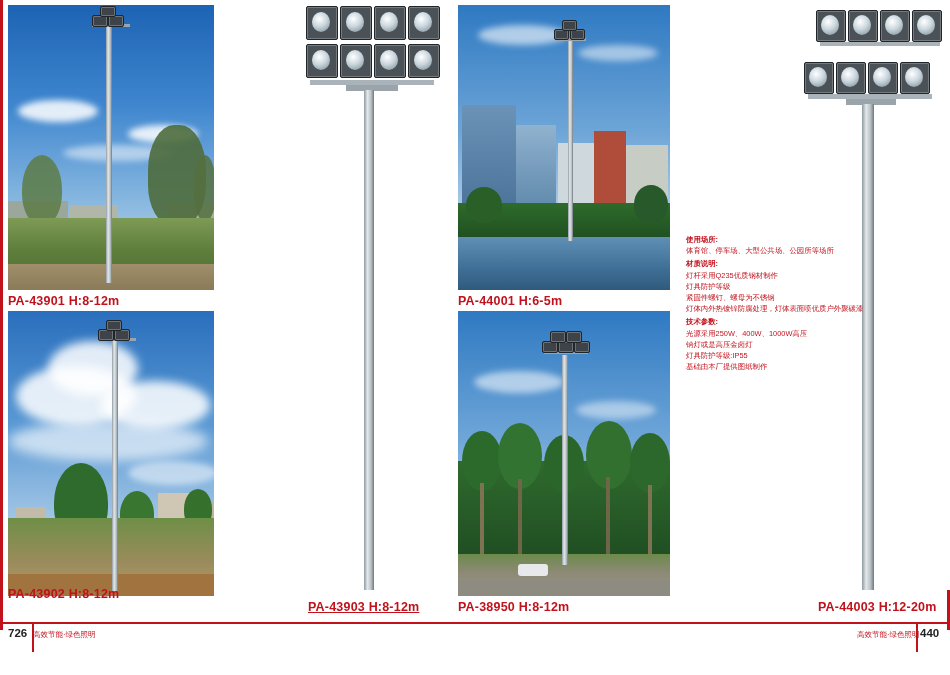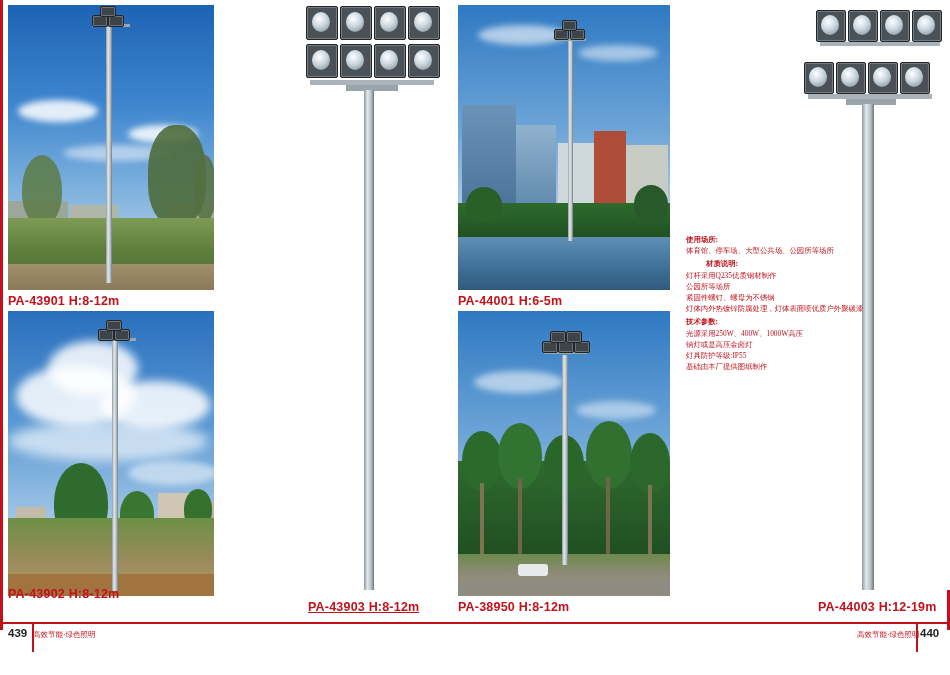--- a/index.html
+++ b/index.html
@@ -92,21 +92,20 @@
     background: #9aa4ab;
   }
 
   
   .spec {
     position: absolute;
     color: #c1121c;
     font-size: 7.4px;
     line-height: 11.2px;
     white-space: nowrap;
-    font-family: Liberation Serif, serif;
   }
   .spec .hdr { font-weight: bold; }
 
   
   .footer-rule {
     position: absolute;
     height: 2px;
     background: #c1121c;
   }
   .folio {
@@ -294,40 +293,40 @@
     <div class="lamp-glass" style="left:51px; top:67px; width:18px; height:20px;"></div>
     <div class="lamp-head" style="left:78px; top:62px; width:28px; height:30px; background:#4a5157;"></div>
     <div class="lamp-glass" style="left:83px; top:67px; width:18px; height:20px;"></div>
     <div class="lamp-head" style="left:110px; top:62px; width:28px; height:30px; background:#4a5157;"></div>
     <div class="lamp-glass" style="left:115px; top:67px; width:18px; height:20px;"></div>
     <div class="crossbar" style="left:18px; top:94px; width:124px; height:5px; background:#aab3b9;"></div>
     <div class="crossbar" style="left:56px; top:99px; width:50px; height:6px; background:#9aa4ab;"></div>
 
     <div class="pole" style="left:72px; top:104px; width:12px; height:486px;"></div>
   </div>
-  <div class="caption" style="left:818px; top:600px;">PA-44003 H:12-19m</div>
+  <div class="caption" style="left:818px; top:600px;">PA-44003 H:12-20m</div>
 
   <div class="spec" style="left:686px; top:234px;">
     <div class="hdr">使用场所:</div>
     <div>体育馆、停车场、大型公共场、公园所等场所</div>
-    <div class="hdr" style="margin-top:2px;margin-left:20px;">材质说明:</div>
+    <div class="hdr" style="margin-top:2px;">材质说明:</div>
     <div>灯杆采用Q235优质钢材制作</div>
-    <div>公园所等场所</div>
+    <div>灯具防护等级</div>
     <div>紧固件螺钉、螺母为不锈钢</div>
     <div>灯体内外热镀锌防腐处理，灯体表面喷优质户外聚碳漆</div>
     <div class="hdr" style="margin-top:2px;">技术参数:</div>
     <div>光源采用250W、400W、1000W高压</div>
     <div>钠灯或是高压金卤灯</div>
     <div>灯具防护等级:IP55</div>
     <div>基础由本厂提供图纸制作</div>
   </div>
 
   <div class="footer-rule" style="left:0; top:622px; width:950px;"></div>
   <div class="footer-tick" style="left:32px; top:622px;"></div>
   <div class="footer-tick" style="left:916px; top:622px;"></div>
 
-  <div class="folio" style="left:8px; top:627px;">439</div>
+  <div class="folio" style="left:8px; top:627px;">726</div>
   <div class="footer-cn" style="left:33px; top:630px;">高效节能·绿色照明</div>
 
   <div class="footer-cn" style="left:857px; top:630px;">高效节能·绿色照明</div>
   <div class="folio" style="left:920px; top:627px;">440</div>
 
 </div>
 
 </body></html>

